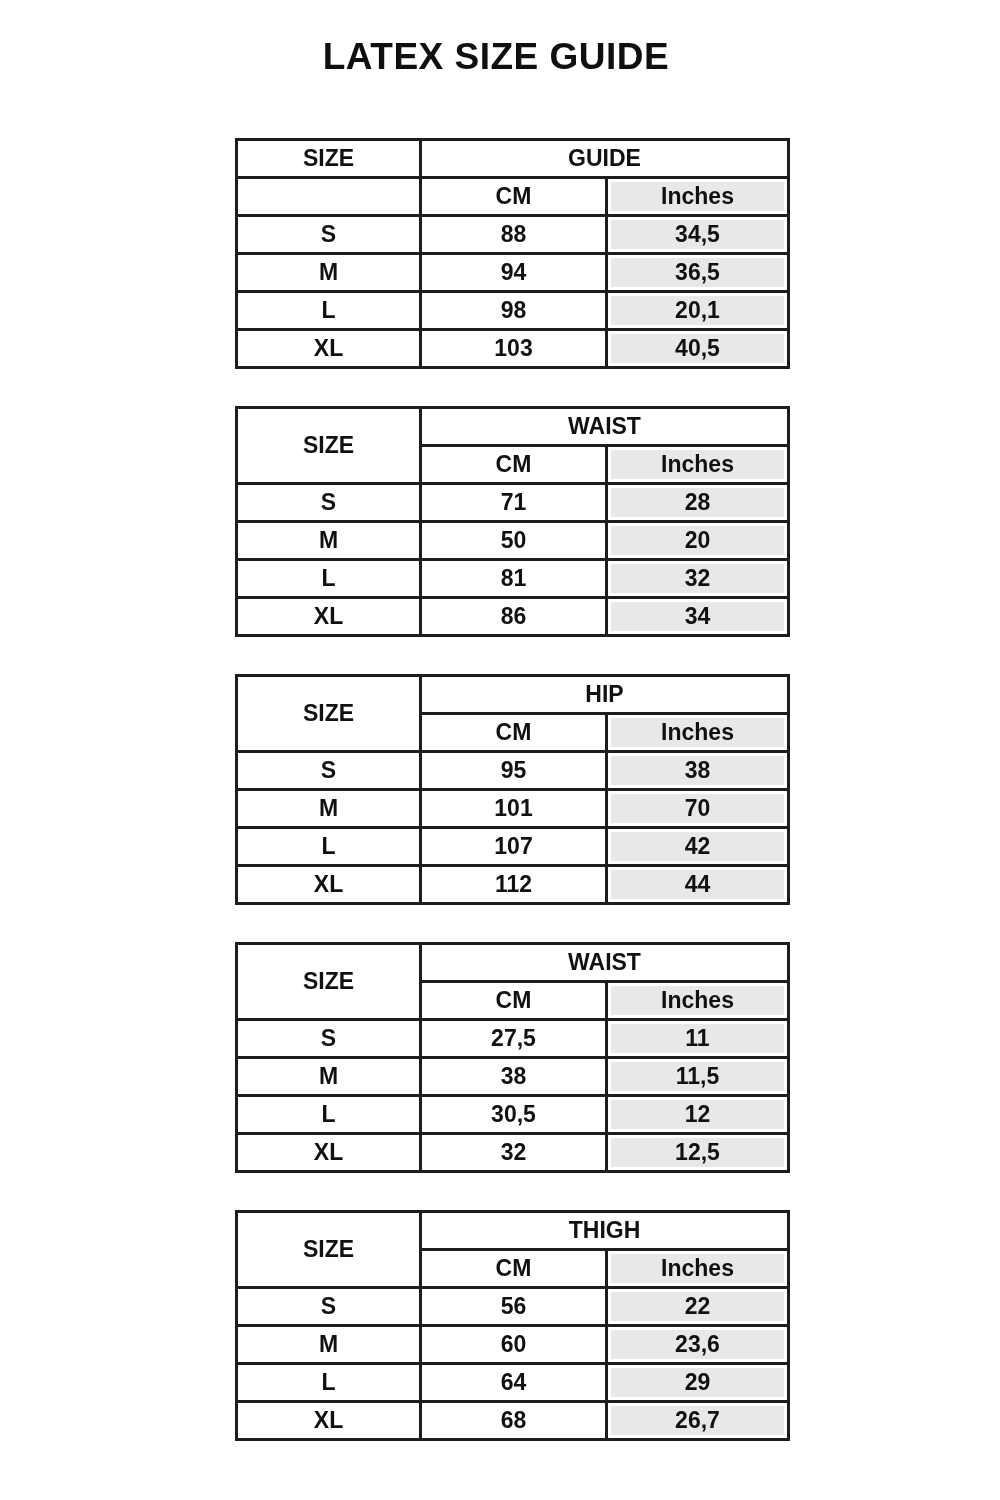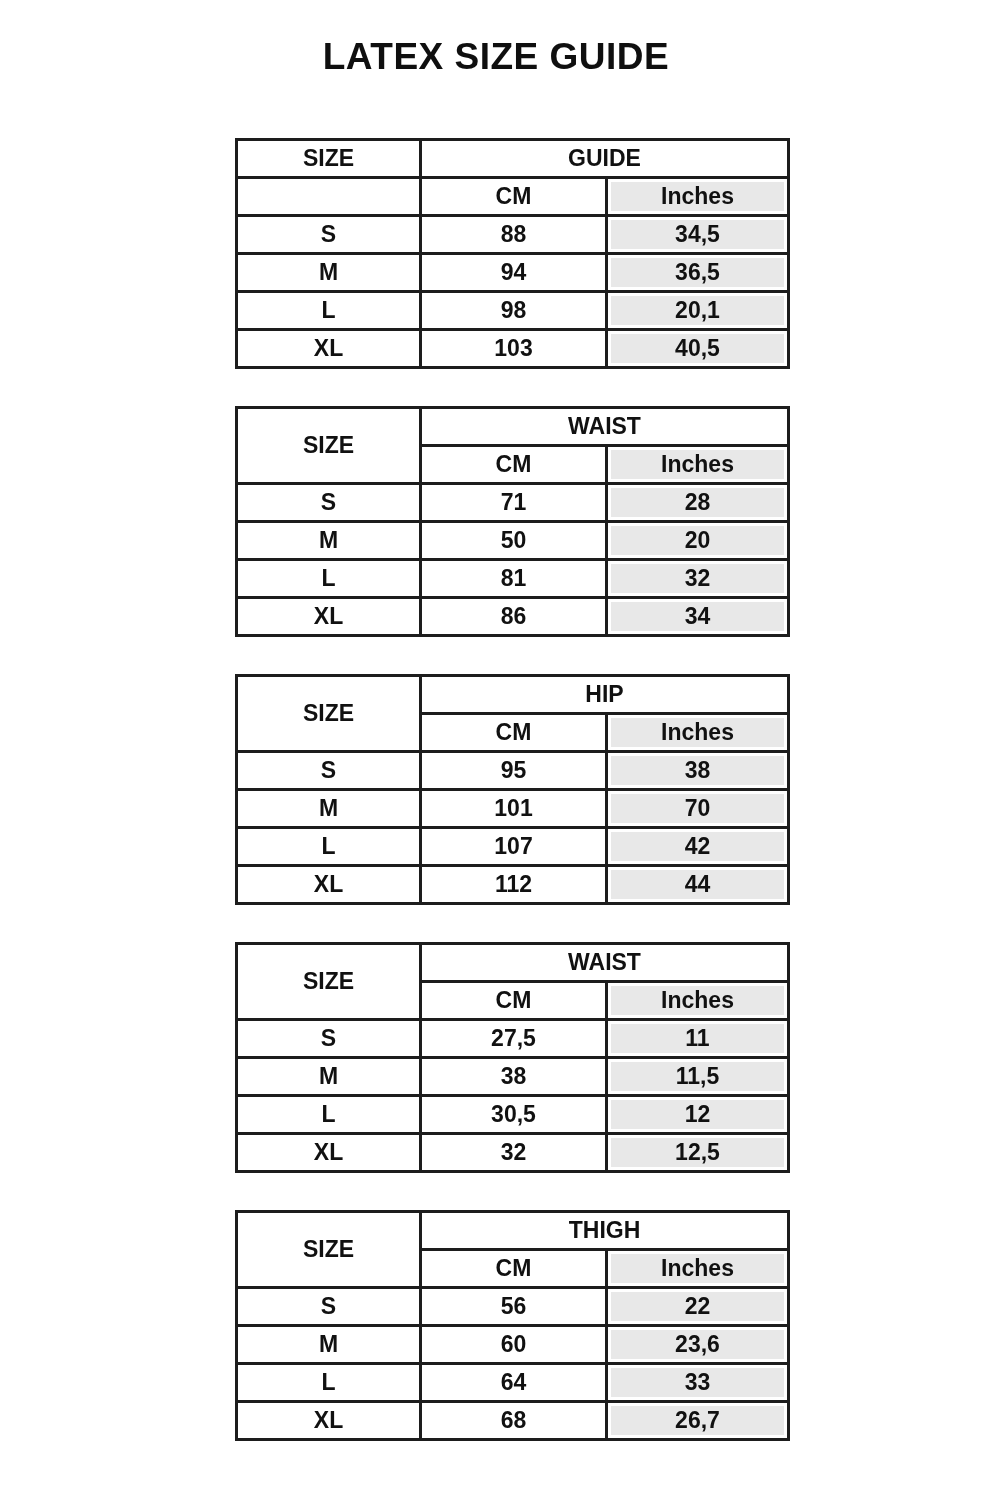--- a/index.html
+++ b/index.html
@@ -223,21 +223,21 @@
             <td class="shaded">22</td>
           </tr>
           <tr>
             <td>M</td>
             <td>60</td>
             <td class="shaded">23,6</td>
           </tr>
           <tr>
             <td>L</td>
             <td>64</td>
-            <td class="shaded">33</td>
+            <td class="shaded">29</td>
           </tr>
           <tr>
             <td>XL</td>
             <td>68</td>
             <td class="shaded">26,7</td>
           </tr>
         </tbody>
       </table>
     </div>
 </div>

